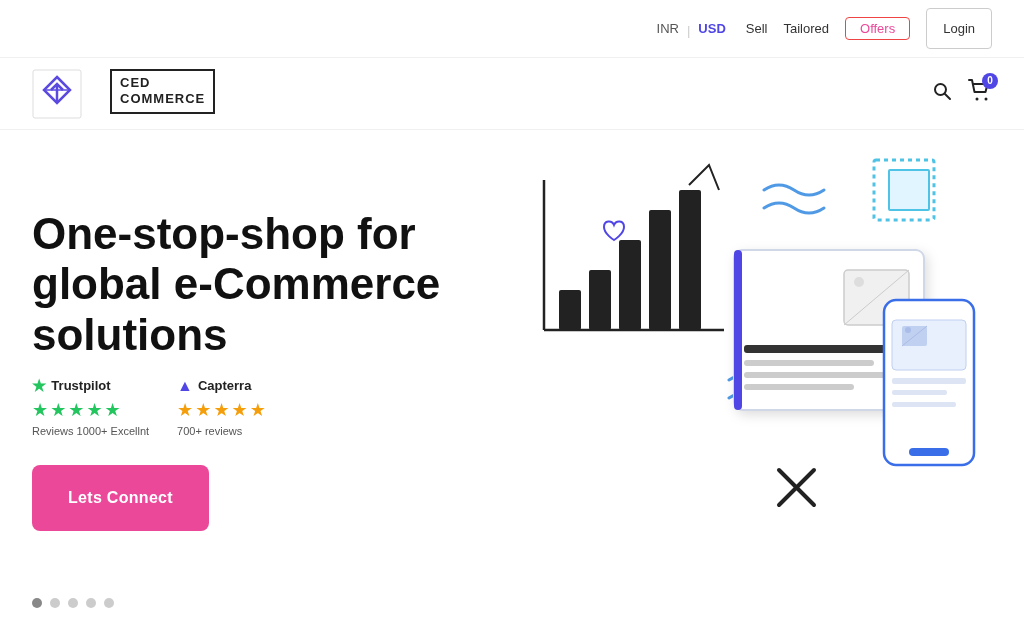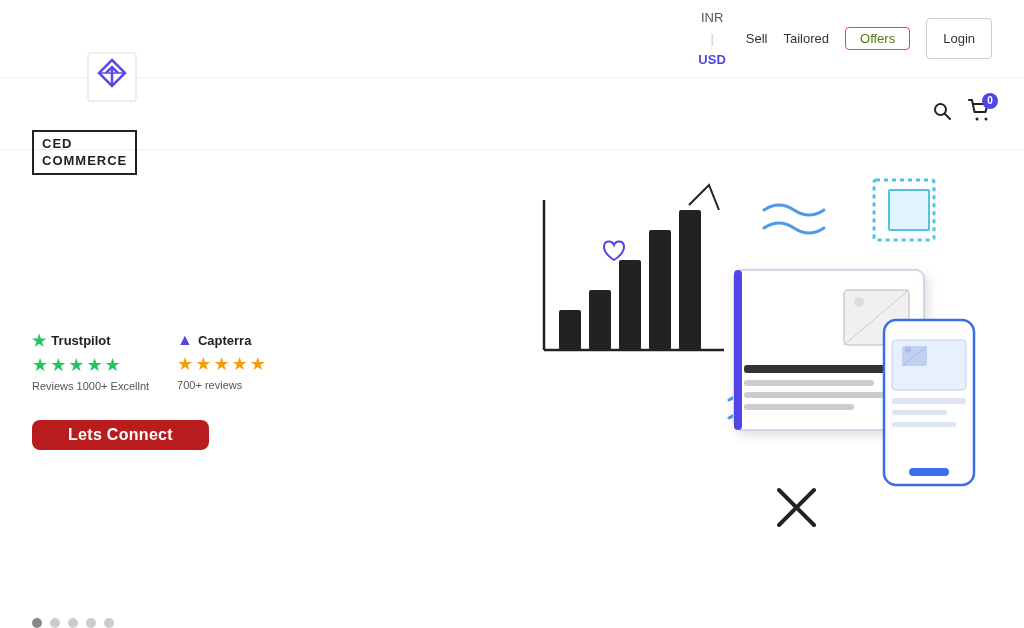--- a/index.html
+++ b/index.html
@@ -9,28 +9,28 @@
     .top-bar {
       display: flex;
       justify-content: flex-end;
       align-items: center;
       padding: 8px 32px;
       gap: 16px;
       border-bottom: 1px solid #f0f0f0;
       font-size: 13px;
       color: #333;
     }
-    .currency-group { display: flex; gap: 4px; align-items: center; flex-direction: column; }
+    .currency-group { display: flex; gap: 4px; align-items: flex-end; }
     .currency-btn { font-size: 13px; color: #555; cursor: pointer; padding: 2px 4px; }
     .currency-btn.active { color: #4f46e5; font-weight: 600; }
     .top-bar-link { color: #333; text-decoration: none; font-size: 13px; cursor: pointer; }
     .offers-btn {
       background: #fff;
       border: 1.5px solid #ef4444;
-      color: #4d7c0f;
+      color: #ec4899;
       border-radius: 4px;
       padding: 3px 14px;
       font-size: 13px;
       cursor: pointer;
       font-weight: 500;
     }
     .login-btn {
       background: #fff;
       border: 1.5px solid #ccc;
       color: #333;
@@ -44,25 +44,24 @@
     
     .navbar {
       display: flex;
       align-items: center;
       padding: 0 32px;
       height: 72px;
       border-bottom: 1px solid #f0f0f0;
     }
     .logo {
       display: flex;
-      align-items: flex-end;
+      align-items: flex-start;
       gap: 28px;
       margin-right: 40px;
       text-decoration: none;
-      flex-direction: column;
     }
     .logo-icon {
       width: 50px;
       height: 50px;
     }
     .logo-text {
       border: 2px solid #222;
       padding: 4px 8px;
       font-size: 13px;
       font-weight: 700;
@@ -161,25 +160,25 @@
       font-size: 13px;
       font-weight: 600;
       color: #222;
     }
     .stars-row { display: flex; gap: 2px; }
     .star { font-size: 18px; }
     .star.filled { color: #22c55e; }
     .star.filled-orange { color: #f59e0b; }
     .review-text { font-size: 11px; color: #555; }
     .lets-connect-btn {
-      background: #b91c1c;
+      background: #ec4899;
       color: #fff;
       border: none;
       border-radius: 8px;
-      padding: 6px 36px;
+      padding: 24px 36px;
       font-size: 16px;
       font-weight: 600;
       cursor: pointer;
       letter-spacing: 0.3px;
     }
 
     
     .hero-illustration {
       position: absolute;
       right: 20px;
@@ -249,20 +248,21 @@
         <circle cx="18" cy="20" r="1.5" fill="#222"></circle>
         <path d="M1 1h3l2.5 12h11l2-8H6" stroke="#222" stroke-width="2" stroke-linecap="round" stroke-linejoin="round" fill="none"></path>
       </svg>
       <span class="cart-badge">0</span>
     </button>
   </div>
 </nav>
 
 <div class="hero">
   <div class="hero-content">
+    <h1 class="hero-title">One-stop-shop for global e-Commerce solutions</h1>
 
     
     <div class="reviews-row">
 
       <div class="review-block">
         <div class="review-platform">
           <span style="color:#22c55e;font-size:16px;">★</span>
           <span>Trustpilot</span>
         </div>
         <div class="stars-row">

